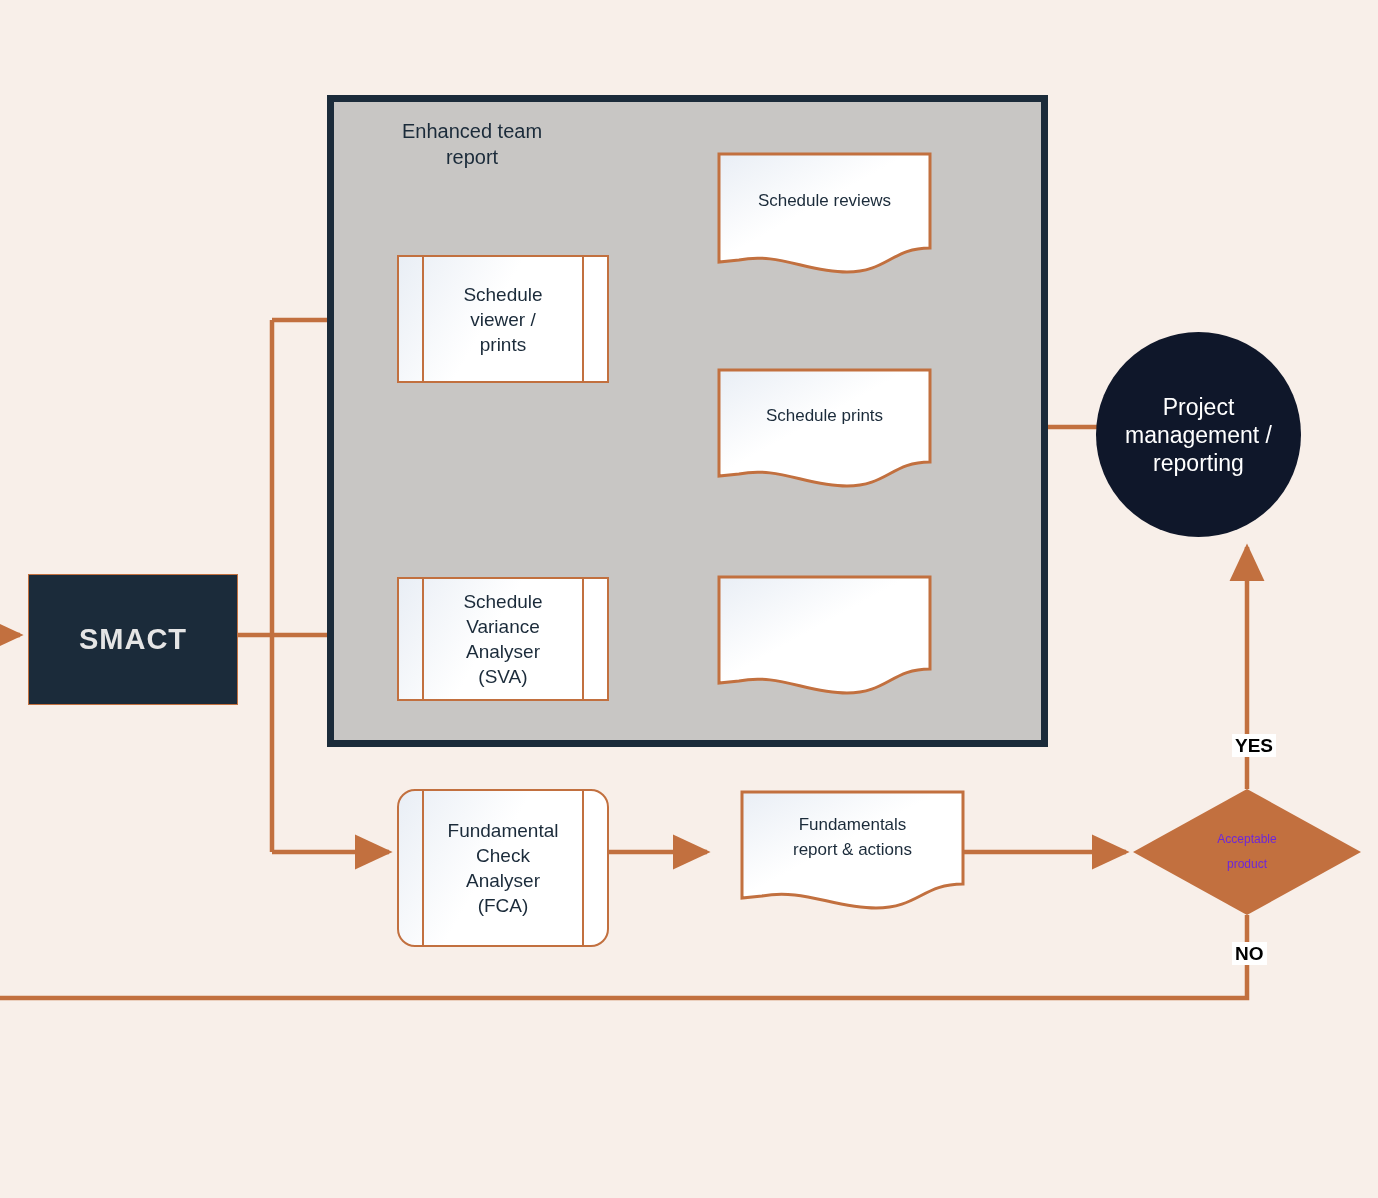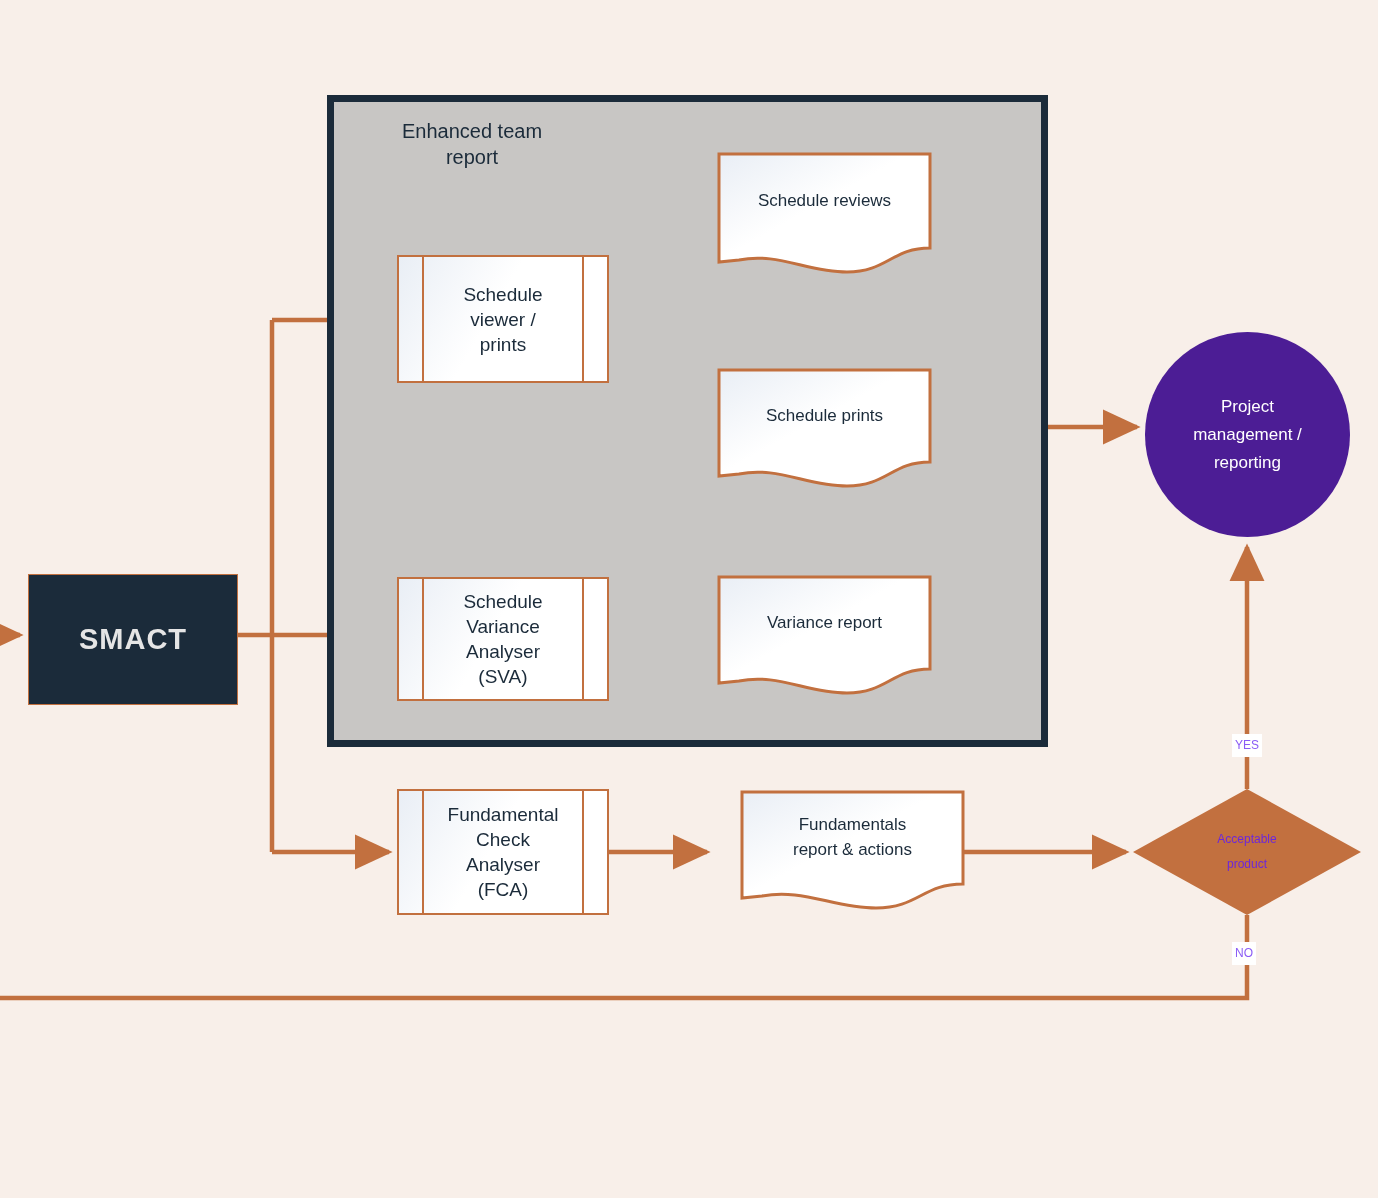--- a/index.html
+++ b/index.html
@@ -84,21 +84,21 @@
     top: 0;
     bottom: 0;
     width: 0;
     border-left: 2px solid #c2703f;
   }
   .predef::before { left: 23px; }
   .predef::after  { right: 23px; }
 
   #sched-viewer { left: 397px; top: 255px; width: 212px; height: 128px; }
   #sva          { left: 397px; top: 577px; width: 212px; height: 124px; }
-  #fca          { left: 397px; top: 789px; width: 212px; height: 126px; }
+  #fca          { left: 397px; top: 789px; width: 212px; height: 158px; border-radius: 18px; }
 
   
   .doc {
     z-index: 3;
   }
   .doc svg {
     position: absolute;
     left: 0; top: 0;
     width: 100%;
     height: 100%;
@@ -113,28 +113,28 @@
     padding-bottom: 26px;
     box-sizing: border-box;
   }
   #doc-reviews  { left: 717px; top: 152px; width: 215px; height: 122px; }
   #doc-prints   { left: 717px; top: 368px; width: 215px; height: 120px; align-items: center; }
   #doc-variance { left: 717px; top: 575px; width: 215px; height: 120px; }
   #doc-fund     { left: 714px; top: 790px; width: 225px; height: 120px; margin-left: 26px; }
 
   
   #circle {
-    left: 1145px;
+    left: 1096px;
     top: 332px;
     width: 205px;
     height: 205px;
     border-radius: 50%;
-    background: #4c1d95;
+    background: #0f172a;
     color: #ffffff;
-    font-size: 17px;
+    font-size: 23px;
     line-height: 28px;
     z-index: 3;
   }
 
   
   #diamond-wrap {
     left: 1133px;
     top: 789px;
     width: 228px;
     height: 126px;
@@ -151,25 +151,26 @@
     z-index: 2;
     color: #6d28d9;
     font-size: 12px;
     line-height: 25px;
   }
 
   
   .branch-label {
     position: absolute;
     background: #ffffff;
-    color: #8b5cf6;
-    font-size: 12px;
+    color: #000000;
+    font-size: 19px;
     line-height: 21px;
     padding: 1px 3px;
     z-index: 4;
+    font-weight: bold;
   }
   #label-yes { left: 1232px; top: 734px; }
   #label-no  { left: 1232px; top: 942px; }
 </style>
 </head>
 <body>
 
 <div id="canvas">
 
   <div id="group-box" class="node"></div>
@@ -270,21 +271,20 @@
     <svg viewBox="0 0 215 120" preserveAspectRatio="none">
       <path d="M2,2 L213,2 L213,94 C175,94 170,118 130,118 C90,118 60,98 22,106 L2,108 Z" fill="url(#docgrad1)" stroke="#c2703f" stroke-width="3"></path>
     </svg>
     <div class="doc-label">Schedule prints</div>
   </div>
 
   <div id="doc-variance" class="node doc">
     <svg viewBox="0 0 215 120" preserveAspectRatio="none">
       <path d="M2,2 L213,2 L213,94 C175,94 170,118 130,118 C90,118 60,98 22,106 L2,108 Z" fill="url(#docgrad1)" stroke="#c2703f" stroke-width="3"></path>
     </svg>
-    <div class="doc-label">Variance report</div>
   </div>
 
   <div id="doc-fund" class="node doc">
     <svg viewBox="0 0 225 120" preserveAspectRatio="none">
       <path d="M2,2 L223,2 L223,94 C183,94 178,118 136,118 C94,118 62,98 22,106 L2,108 Z" fill="url(#docgrad1)" stroke="#c2703f" stroke-width="3"></path>
     </svg>
     <div class="doc-label">
       <div>Fundamentals</div>
       <div>report &amp; actions</div>
     </div>

